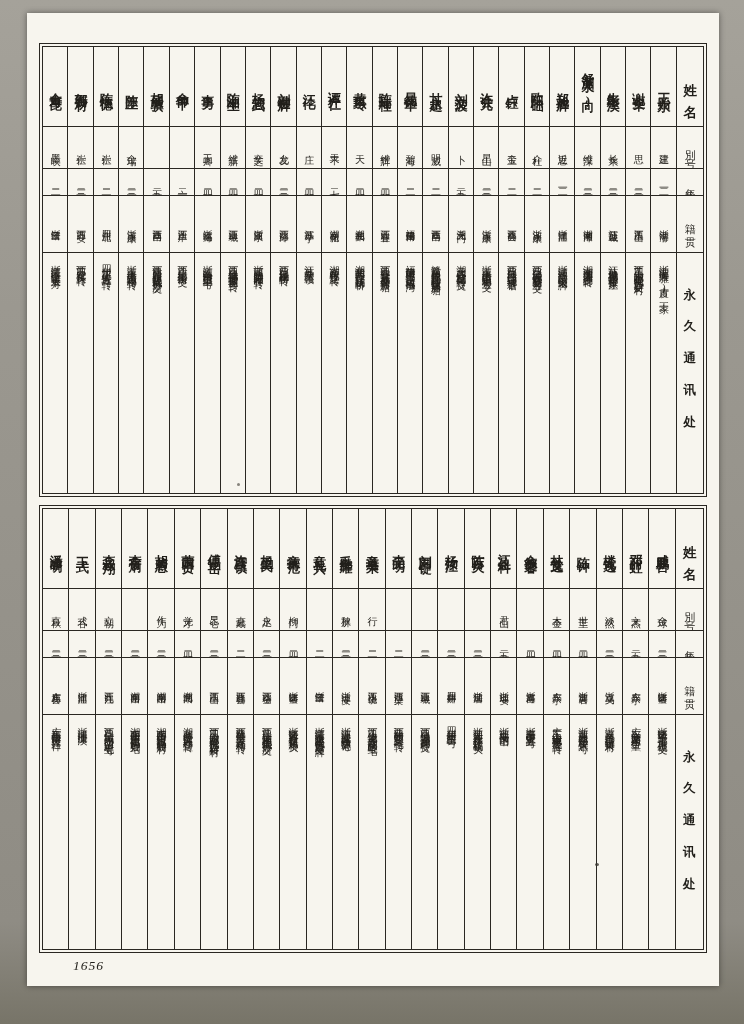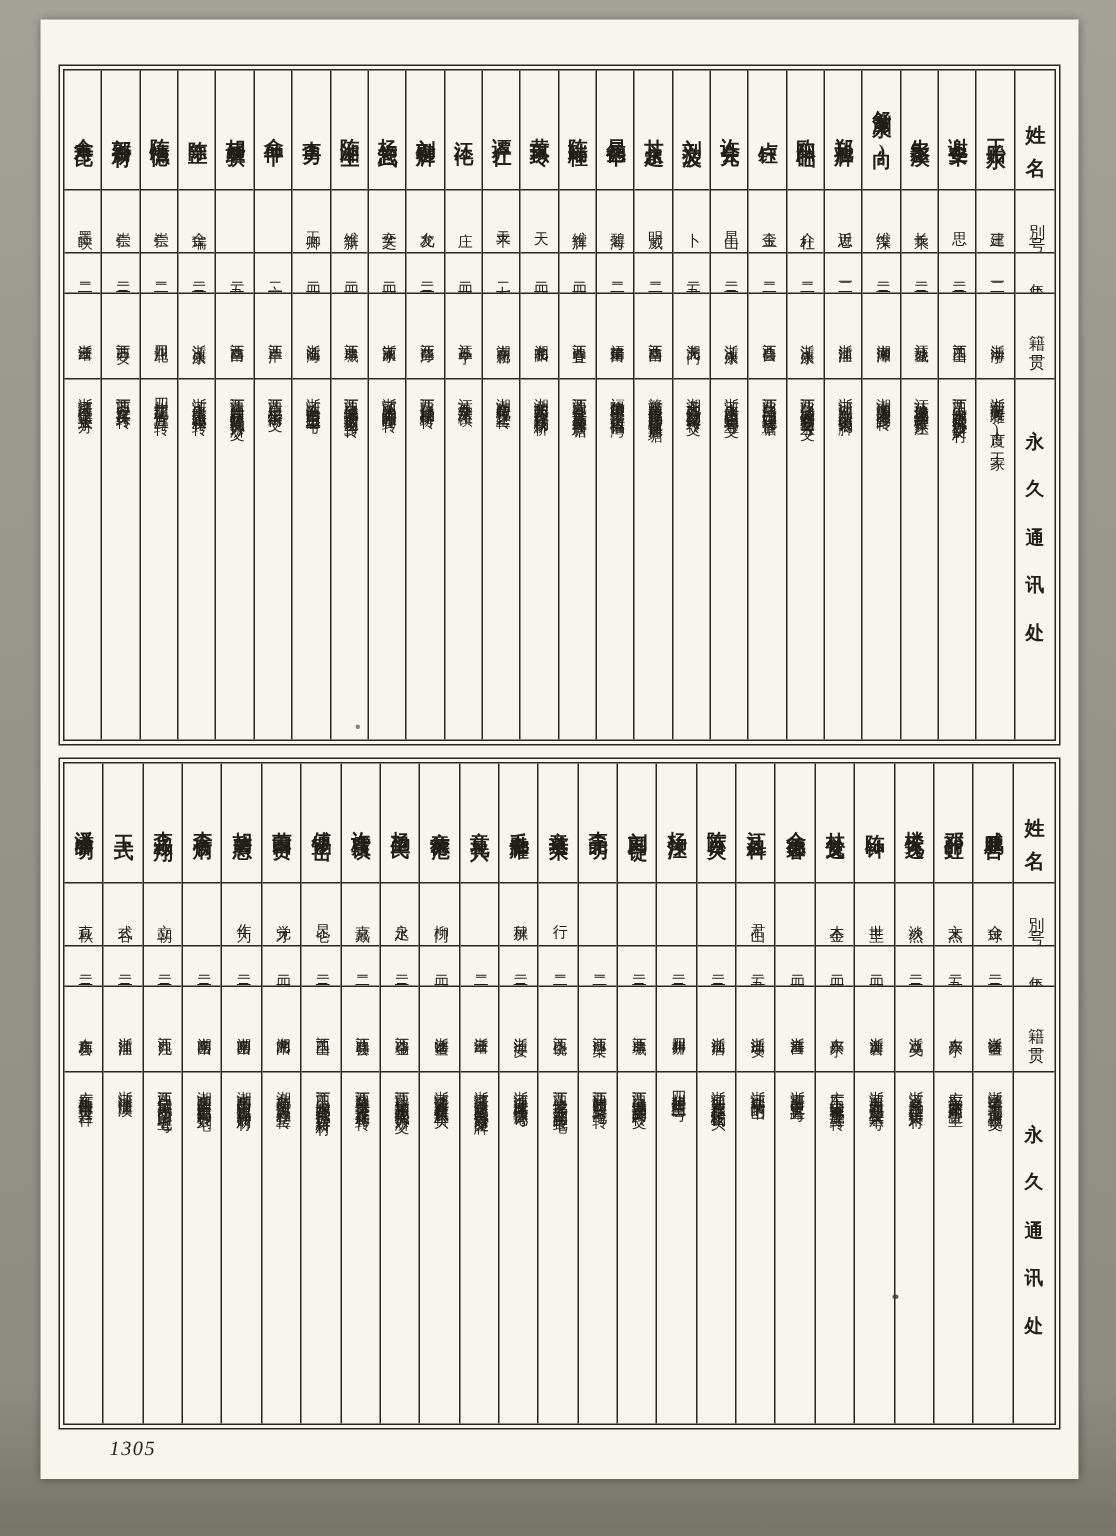--- a/index.html
+++ b/index.html
@@ -943,17 +943,17 @@
     </div>
     <div class="cell native">
       <span class="vtext">广东梅县</span>
     </div>
     <div class="cell address">
       <span class="vtext">广东梅县南口圩天吉祥</span>
     </div>
   </div>
     </div>
 
-  <div class="page-number">1305</div>
+  <div class="page-number">1656</div>
 
   <div class="speck s1"></div>
   <div class="speck s2"></div>
 </div>
 
 </body></html>

